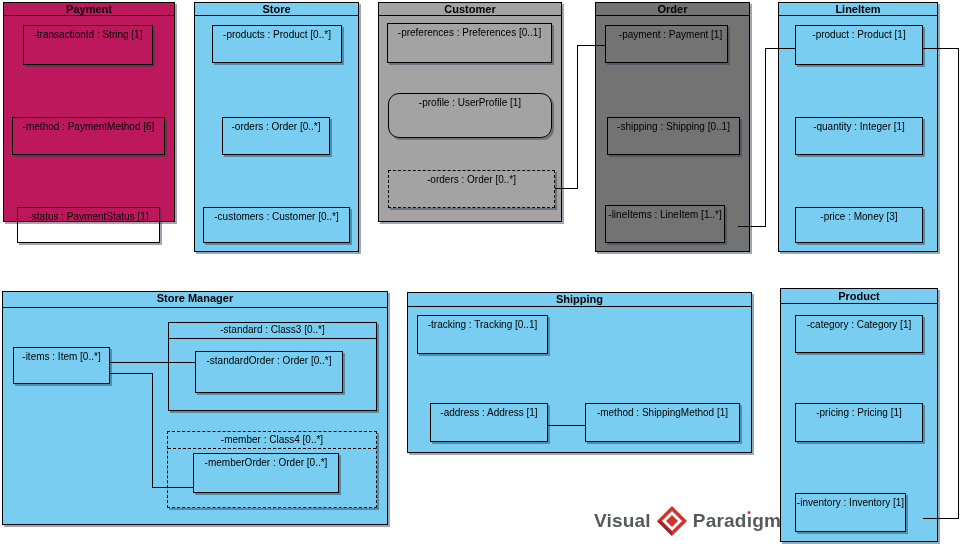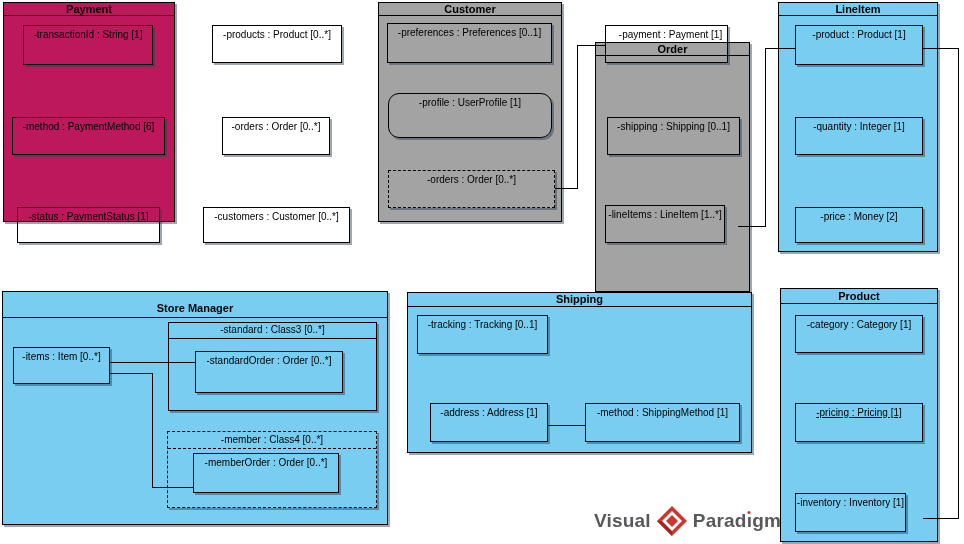--- a/index.html
+++ b/index.html
@@ -88,20 +88,23 @@
     </div>
     <div class="attr-box" style="left: 23px; top: 25px; width: 130px; height: 40px;">
       <div class="attr-label">-transactionId : String [1]</div>
     </div>
     <div class="attr-box" style="left: 12px; top: 117px; width: 153px; height: 38px;">
       <div class="attr-label">-method : PaymentMethod [6]</div>
     </div>
     <div class="attr-box" style="left: 17px; top: 207px; width: 143px; height: 36px;">
       <div class="attr-label">-status : PaymentStatus [1]</div>
     </div>
+    <div class="class-box" style="left: 194px; top: 2px; width: 165px; height: 250px; background: rgb(121, 205, 240);">
+      <div class="class-title" style="height: 13px; line-height: 12px;">Store</div>
+    </div>
     <div class="attr-box" style="left: 212px; top: 25px; width: 130px; height: 38px;">
       <div class="attr-label">-products : Product [0..*]</div>
     </div>
     <div class="attr-box" style="left: 222px; top: 117px; width: 108px; height: 38px;">
       <div class="attr-label">-orders : Order [0..*]</div>
     </div>
     <div class="attr-box" style="left: 203px; top: 207px; width: 147px; height: 36px;">
       <div class="attr-label">-customers : Customer [0..*]</div>
     </div>
     <div class="class-box" style="left: 378px; top: 2px; width: 184px; height: 220px; background: #a3a3a3;">
@@ -109,21 +112,21 @@
     </div>
     <div class="attr-box" style="left: 387px; top: 23px; width: 165px; height: 40px;">
       <div class="attr-label">-preferences : Preferences [0..1]</div>
     </div>
     <div class="attr-box" style="left: 388px; top: 93px; width: 164px; height: 45px; border-radius: 11px;">
       <div class="attr-label">-profile : UserProfile [1]</div>
     </div>
     <div class="attr-box dashed" style="left: 388px; top: 170px; width: 167px; height: 38px;">
       <div class="attr-label">-orders : Order [0..*]</div>
     </div>
-    <div class="class-box" style="left: 595px; top: 2px; width: 155px; height: 250px; background: #a3a3a3; margin-top: 40px;">
+    <div class="class-box" style="left: 595px; top: 2px; width: 155px; height: 250px; background: #737373;">
       <div class="class-title" style="height: 13px; line-height: 12px;">Order</div>
     </div>
     <div class="attr-box" style="left: 605px; top: 25px; width: 123px; height: 38px; padding-left: 8px;">
       <div class="attr-label">-payment : Payment [1]</div>
     </div>
     <div class="attr-box" style="left: 607px; top: 117px; width: 133px; height: 38px;">
       <div class="attr-label">-shipping : Shipping [0..1]</div>
     </div>
     <div class="attr-box" style="left: 605px; top: 205px; width: 120px; height: 38px;">
       <div class="attr-label">-lineItems : LineItem [1..*]</div>
@@ -131,24 +134,24 @@
     <div class="class-box" style="left: 778px; top: 2px; width: 160px; height: 250px; background: rgb(121, 205, 240);">
       <div class="class-title" style="height: 13px; line-height: 12px;">LineItem</div>
     </div>
     <div class="attr-box" style="left: 795px; top: 25px; width: 128px; height: 40px;">
       <div class="attr-label">-product : Product [1]</div>
     </div>
     <div class="attr-box" style="left: 795px; top: 117px; width: 128px; height: 38px;">
       <div class="attr-label">-quantity : Integer [1]</div>
     </div>
     <div class="attr-box" style="left: 795px; top: 207px; width: 128px; height: 36px;">
-      <div class="attr-label">-price : Money [2]</div>
+      <div class="attr-label">-price : Money [3]</div>
     </div>
     <div class="class-box" style="left: 2px; top: 291px; width: 386px; height: 234px; background: rgb(121, 205, 240);">
-      <div class="class-title" style="height: 16px; line-height: 13px; margin-top: 10px;">Store Manager</div>
+      <div class="class-title" style="height: 16px; line-height: 13px;">Store Manager</div>
     </div>
     <div class="attr-box" style="left: 13px; top: 347px; width: 97px; height: 37px;">
       <div class="attr-label">-items : Item [0..*]</div>
     </div>
     <div class="attr-box" style="left: 168px; top: 322px; width: 209px; height: 89px;">
       <div class="attr-label group-header" style="height: 16px; line-height: 14px;">-standard : Class3 [0..*]</div>
     </div>
     <div class="attr-box" style="left: 195px; top: 351px; width: 148px; height: 42px;">
       <div class="attr-label">-standardOrder : Order [0..*]</div>
     </div>
@@ -169,21 +172,21 @@
     </div>
     <div class="attr-box" style="left: 585px; top: 403px; width: 155px; height: 39px;">
       <div class="attr-label">-method : ShippingMethod [1]</div>
     </div>
     <div class="class-box" style="left: 780px; top: 288px; width: 158px; height: 254px; background: rgb(121, 205, 240);">
       <div class="class-title" style="height: 15px; line-height: 14px;">Product</div>
     </div>
     <div class="attr-box" style="left: 795px; top: 315px; width: 128px; height: 38px;">
       <div class="attr-label">-category : Category [1]</div>
     </div>
-    <div class="attr-box" style="left: 795px; top: 403px; width: 128px; height: 39px; text-decoration: underline;">
+    <div class="attr-box" style="left: 795px; top: 403px; width: 128px; height: 39px;">
       <div class="attr-label">-pricing : Pricing [1]</div>
     </div>
     <div class="attr-box" style="left: 795px; top: 493px; width: 111px; height: 39px;">
       <div class="attr-label">-inventory : Inventory [1]</div>
     </div>
     <svg id="edge-layer" width="964" height="544">
       <polyline points="555,188 577,188 577,45 605,45" fill="none" stroke="#000000" stroke-width="1" shape-rendering="crispEdges"></polyline>
       <polyline points="738,226 765,226 765,48 795,48" fill="none" stroke="#000000" stroke-width="1" shape-rendering="crispEdges"></polyline>
       <polyline points="923,48 958,48 958,518 923,518" fill="none" stroke="#000000" stroke-width="1" shape-rendering="crispEdges"></polyline>
       <polyline points="110,362 195,362" fill="none" stroke="#000000" stroke-width="1" shape-rendering="crispEdges"></polyline>

